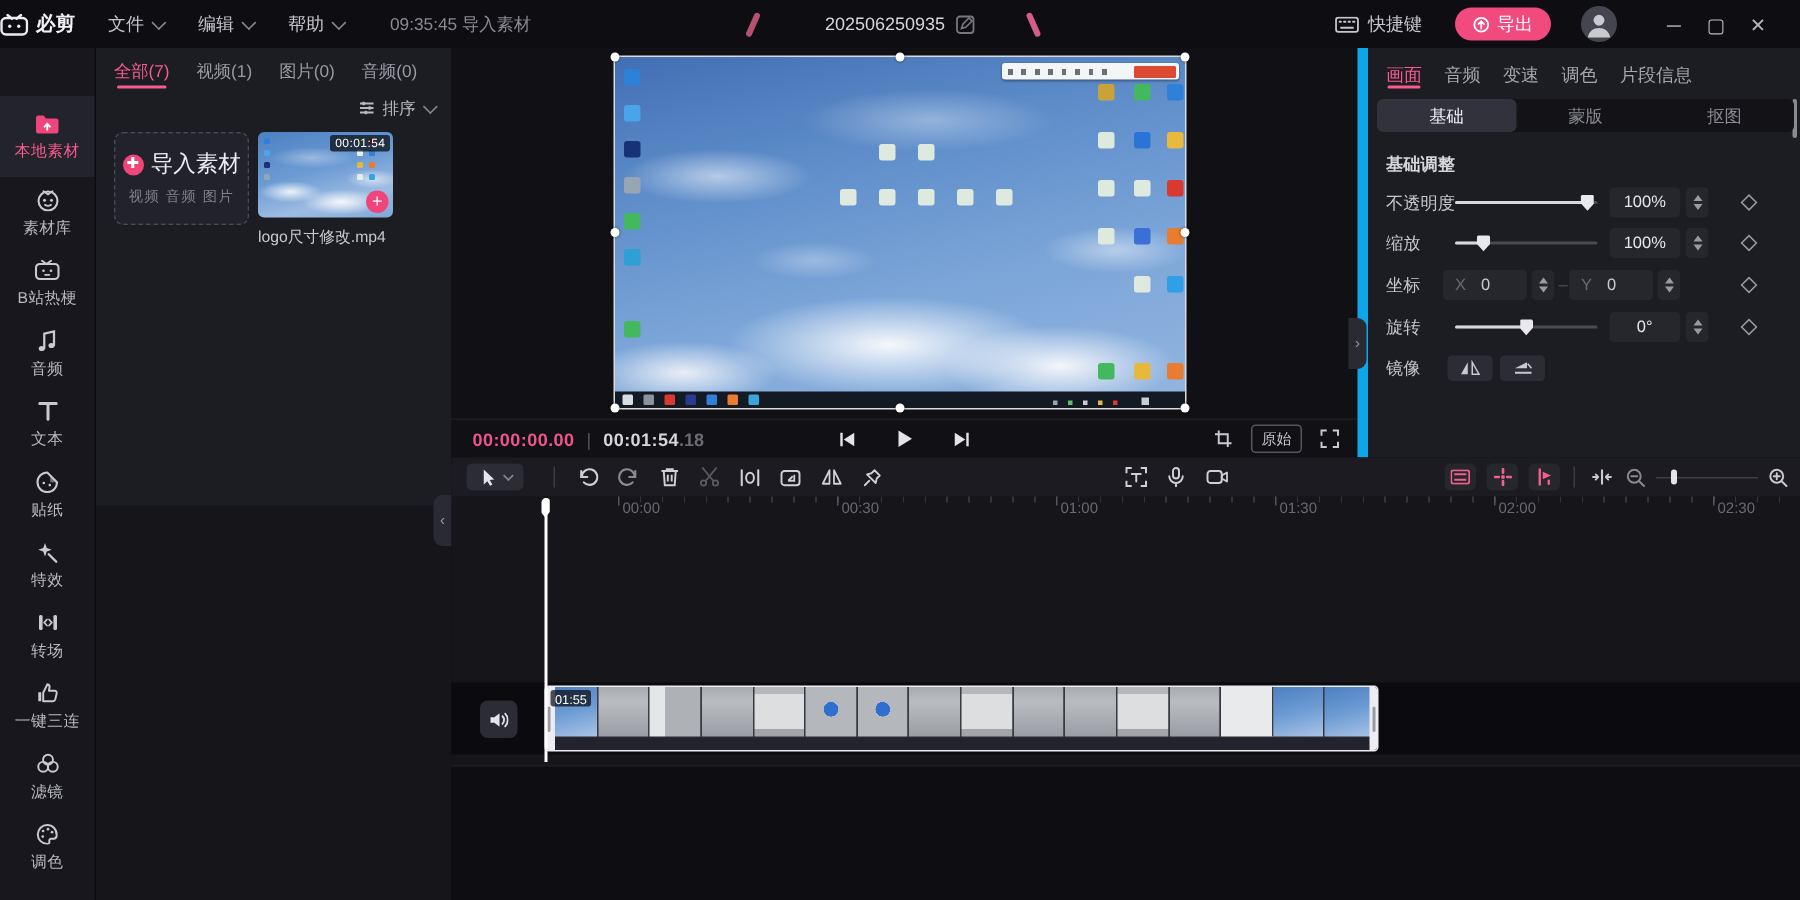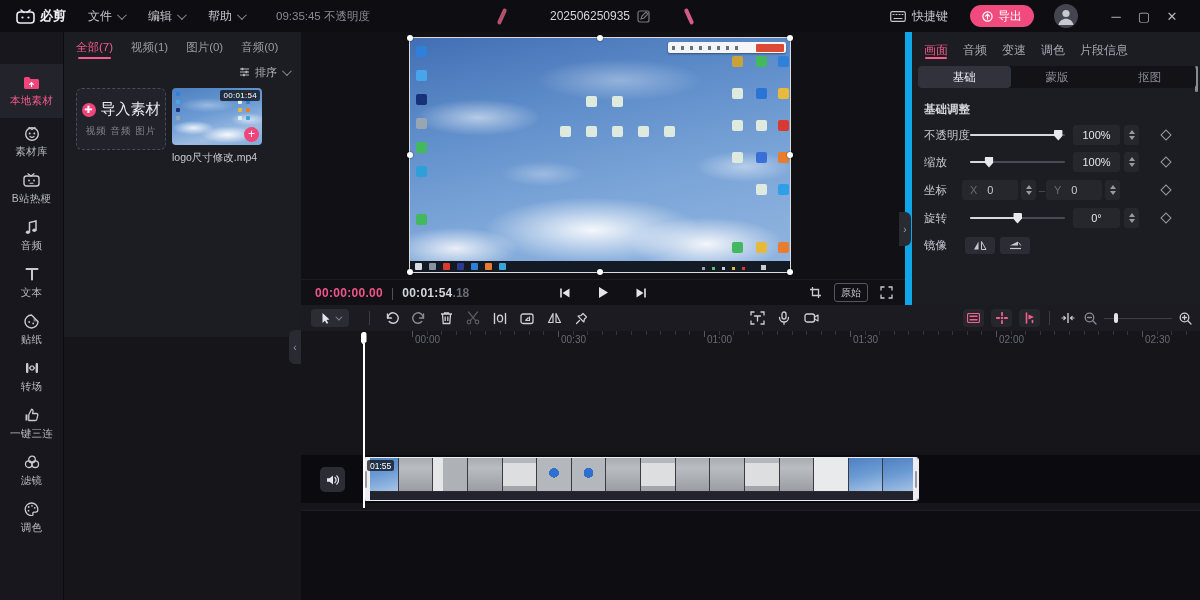--- a/index.html
+++ b/index.html
@@ -3,21 +3,21 @@
 <meta charset="utf-8">
 <style>
   * { margin:0; padding:0; box-sizing:border-box; }
   html,body { width:1200px; height:600px; background:#0d0d11; overflow:hidden;
     font-family:"Liberation Sans", sans-serif; -webkit-font-smoothing:antialiased; }
   .app { position:relative; width:1200px; height:600px; color:#cfcfd6; font-size:12px; }
 
   
   .titlebar { position:absolute; left:0; top:0; width:1200px; height:32px; background:#0e0e12;
     display:flex; align-items:center; }
-  .tb-left { display:flex; align-items:center; padding-left:16px; gap:0; }
+  .tb-left { display:flex; align-items:center; padding-left:0; gap:0; }
   .logo { display:flex; align-items:center; gap:5px; margin-right:22px; }
   .logo svg { display:block; }
   .logo-name { font-size:13px; font-weight:bold; color:#f0f0f5; }
   .menu-item { display:flex; align-items:center; gap:5px; color:#c5c5cd; font-size:12px;
     margin-right:24px; cursor:default; }
   .caret { width:7px; height:7px; border-right:1.4px solid #8a8a95; border-bottom:1.4px solid #8a8a95;
     transform:rotate(45deg) translateY(-2px); display:inline-block; }
   .autosave { color:#8a8a95; font-size:11.5px; margin-left:8px; }
   .tb-center { position:absolute; left:0; right:0; top:0; height:32px; display:flex;
     align-items:center; justify-content:center; gap:7px; pointer-events:none; }
@@ -268,21 +268,21 @@
           <span class="caret"></span>
       </div>
       <div class="menu-item">
         <span>编辑</span>
           <span class="caret"></span>
       </div>
       <div class="menu-item">
         <span>帮助</span>
           <span class="caret"></span>
       </div>
-      <span class="autosave">09:35:45 不透明度</span>
+      <span class="autosave">09:35:45 导入素材</span>
     </div>
 
     <span class="slash slash-l"></span>
     <span class="slash slash-r"></span>
     <div class="tb-center">
       <span class="proj-title">202506250935</span>
       <span class="edit-ic" style="pointer-events:auto;">
         <svg width="13" height="13" viewBox="0 0 13 13">
             <rect x="1" y="1" width="11" height="11" rx="2" fill="none" stroke="#9a9aa3" stroke-width="1.2"></rect>
             <path d="M4 9l1-3 4-4 2 2-4 4z" fill="none" stroke="#9a9aa3" stroke-width="1.1"></path>
@@ -376,20 +376,29 @@
     <div class="sb-item">
       <span class="sb-icon">
         <svg width="15" height="15" viewBox="0 0 15 15">
             <path d="M7.5 1a6.5 6.5 0 106.5 6.5L9.5 3z" fill="none" stroke="currentColor" stroke-width="1.4" stroke-linejoin="round"></path>
             <path d="M9.5 3L14 7.5 9.5 7.5z" fill="currentColor" opacity=".5"></path>
             <circle cx="5.2" cy="8" r="0.9" fill="currentColor"></circle>
             <circle cx="9.2" cy="9.4" r="0.9" fill="currentColor"></circle>
           </svg>
       </span>
       <span class="sb-label">贴纸</span>
+    </div>
+    <div class="sb-item">
+      <span class="sb-icon">
+        <svg width="15" height="15" viewBox="0 0 15 15">
+            <path d="M6 1l1.2 3.3L10.5 5.5 7.2 6.7 6 10 4.8 6.7 1.5 5.5 4.8 4.3z" fill="currentColor"></path>
+            <path d="M8.5 8.5l5 5" stroke="currentColor" stroke-width="1.6" stroke-linecap="round"></path>
+          </svg>
+      </span>
+      <span class="sb-label">特效</span>
     </div>
     <div class="sb-item">
       <span class="sb-icon">
         <svg width="14" height="14" viewBox="0 0 14 14">
             <rect x="1" y="2" width="2.4" height="10" rx="1" fill="currentColor"></rect>
             <rect x="10.6" y="2" width="2.4" height="10" rx="1" fill="currentColor"></rect>
             <path d="M6.3 5l-1.8 2 1.8 2M7.7 5l1.8 2-1.8 2" fill="none" stroke="currentColor" stroke-width="1.2" stroke-linecap="round"></path>
           </svg>
       </span>
       <span class="sb-label">转场</span>

